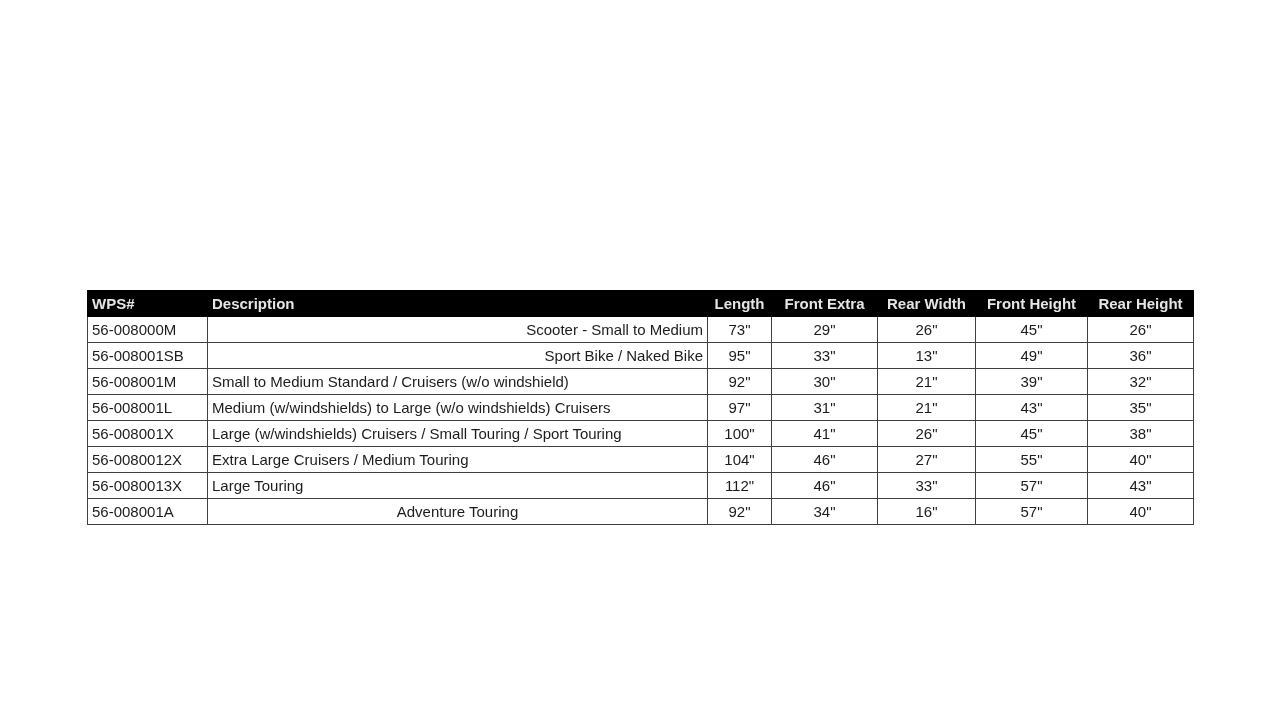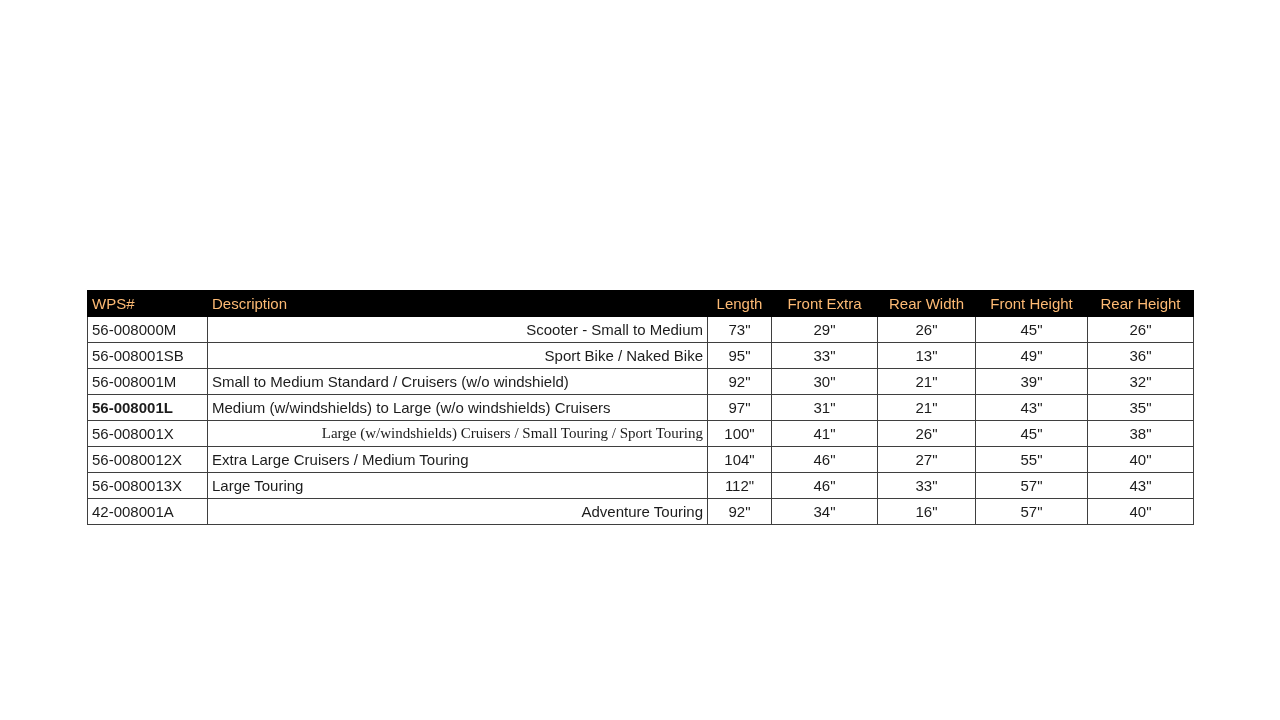--- a/index.html
+++ b/index.html
@@ -29,22 +29,22 @@
     height: 26px;
     padding: 0 4px;
     font-size: 15px;
     line-height: 25px;
     color: #1c1c1c;
     white-space: nowrap;
     overflow: hidden;
   }
   thead th {
     background: #000000;
-    color: #fdba74;
-    font-weight: 400;
+    color: #e5e5e5;
+    font-weight: 700;
     border-color: #000000;
   }
   td {
     background: #ffffff;
   }
 </style>
 </head>
 <body>
 
 <div class="table-wrap">
@@ -82,31 +82,31 @@
         <tr>
           <td style="text-align: left;">56-008001M</td>
           <td style="text-align: left;">Small to Medium Standard / Cruisers (w/o windshield)</td>
           <td style="text-align: center;">92"</td>
           <td style="text-align: center;">30"</td>
           <td style="text-align: center;">21"</td>
           <td style="text-align: center;">39"</td>
           <td style="text-align: center;">32"</td>
         </tr>
         <tr>
-          <td style="text-align: left; font-weight: bold;">56-008001L</td>
+          <td style="text-align: left;">56-008001L</td>
           <td style="text-align: left;">Medium (w/windshields) to Large (w/o windshields) Cruisers</td>
           <td style="text-align: center;">97"</td>
           <td style="text-align: center;">31"</td>
           <td style="text-align: center;">21"</td>
           <td style="text-align: center;">43"</td>
           <td style="text-align: center;">35"</td>
         </tr>
         <tr>
           <td style="text-align: left;">56-008001X</td>
-          <td style="text-align: right; font-family: Liberation Serif, serif;">Large (w/windshields) Cruisers / Small Touring / Sport Touring</td>
+          <td style="text-align: left;">Large (w/windshields) Cruisers / Small Touring / Sport Touring</td>
           <td style="text-align: center;">100"</td>
           <td style="text-align: center;">41"</td>
           <td style="text-align: center;">26"</td>
           <td style="text-align: center;">45"</td>
           <td style="text-align: center;">38"</td>
         </tr>
         <tr>
           <td style="text-align: left;">56-0080012X</td>
           <td style="text-align: left;">Extra Large Cruisers / Medium Touring</td>
           <td style="text-align: center;">104"</td>
@@ -118,22 +118,22 @@
         <tr>
           <td style="text-align: left;">56-0080013X</td>
           <td style="text-align: left; margin-left: 24px;">Large Touring</td>
           <td style="text-align: center;">112"</td>
           <td style="text-align: center;">46"</td>
           <td style="text-align: center;">33"</td>
           <td style="text-align: center;">57"</td>
           <td style="text-align: center;">43"</td>
         </tr>
         <tr>
-          <td style="text-align: left;">42-008001A</td>
-          <td style="text-align: right;">Adventure Touring</td>
+          <td style="text-align: left;">56-008001A</td>
+          <td style="text-align: center;">Adventure Touring</td>
           <td style="text-align: center;">92"</td>
           <td style="text-align: center;">34"</td>
           <td style="text-align: center;">16"</td>
           <td style="text-align: center;">57"</td>
           <td style="text-align: center;">40"</td>
         </tr>
       </tbody>
   </table>
 </div>
 

